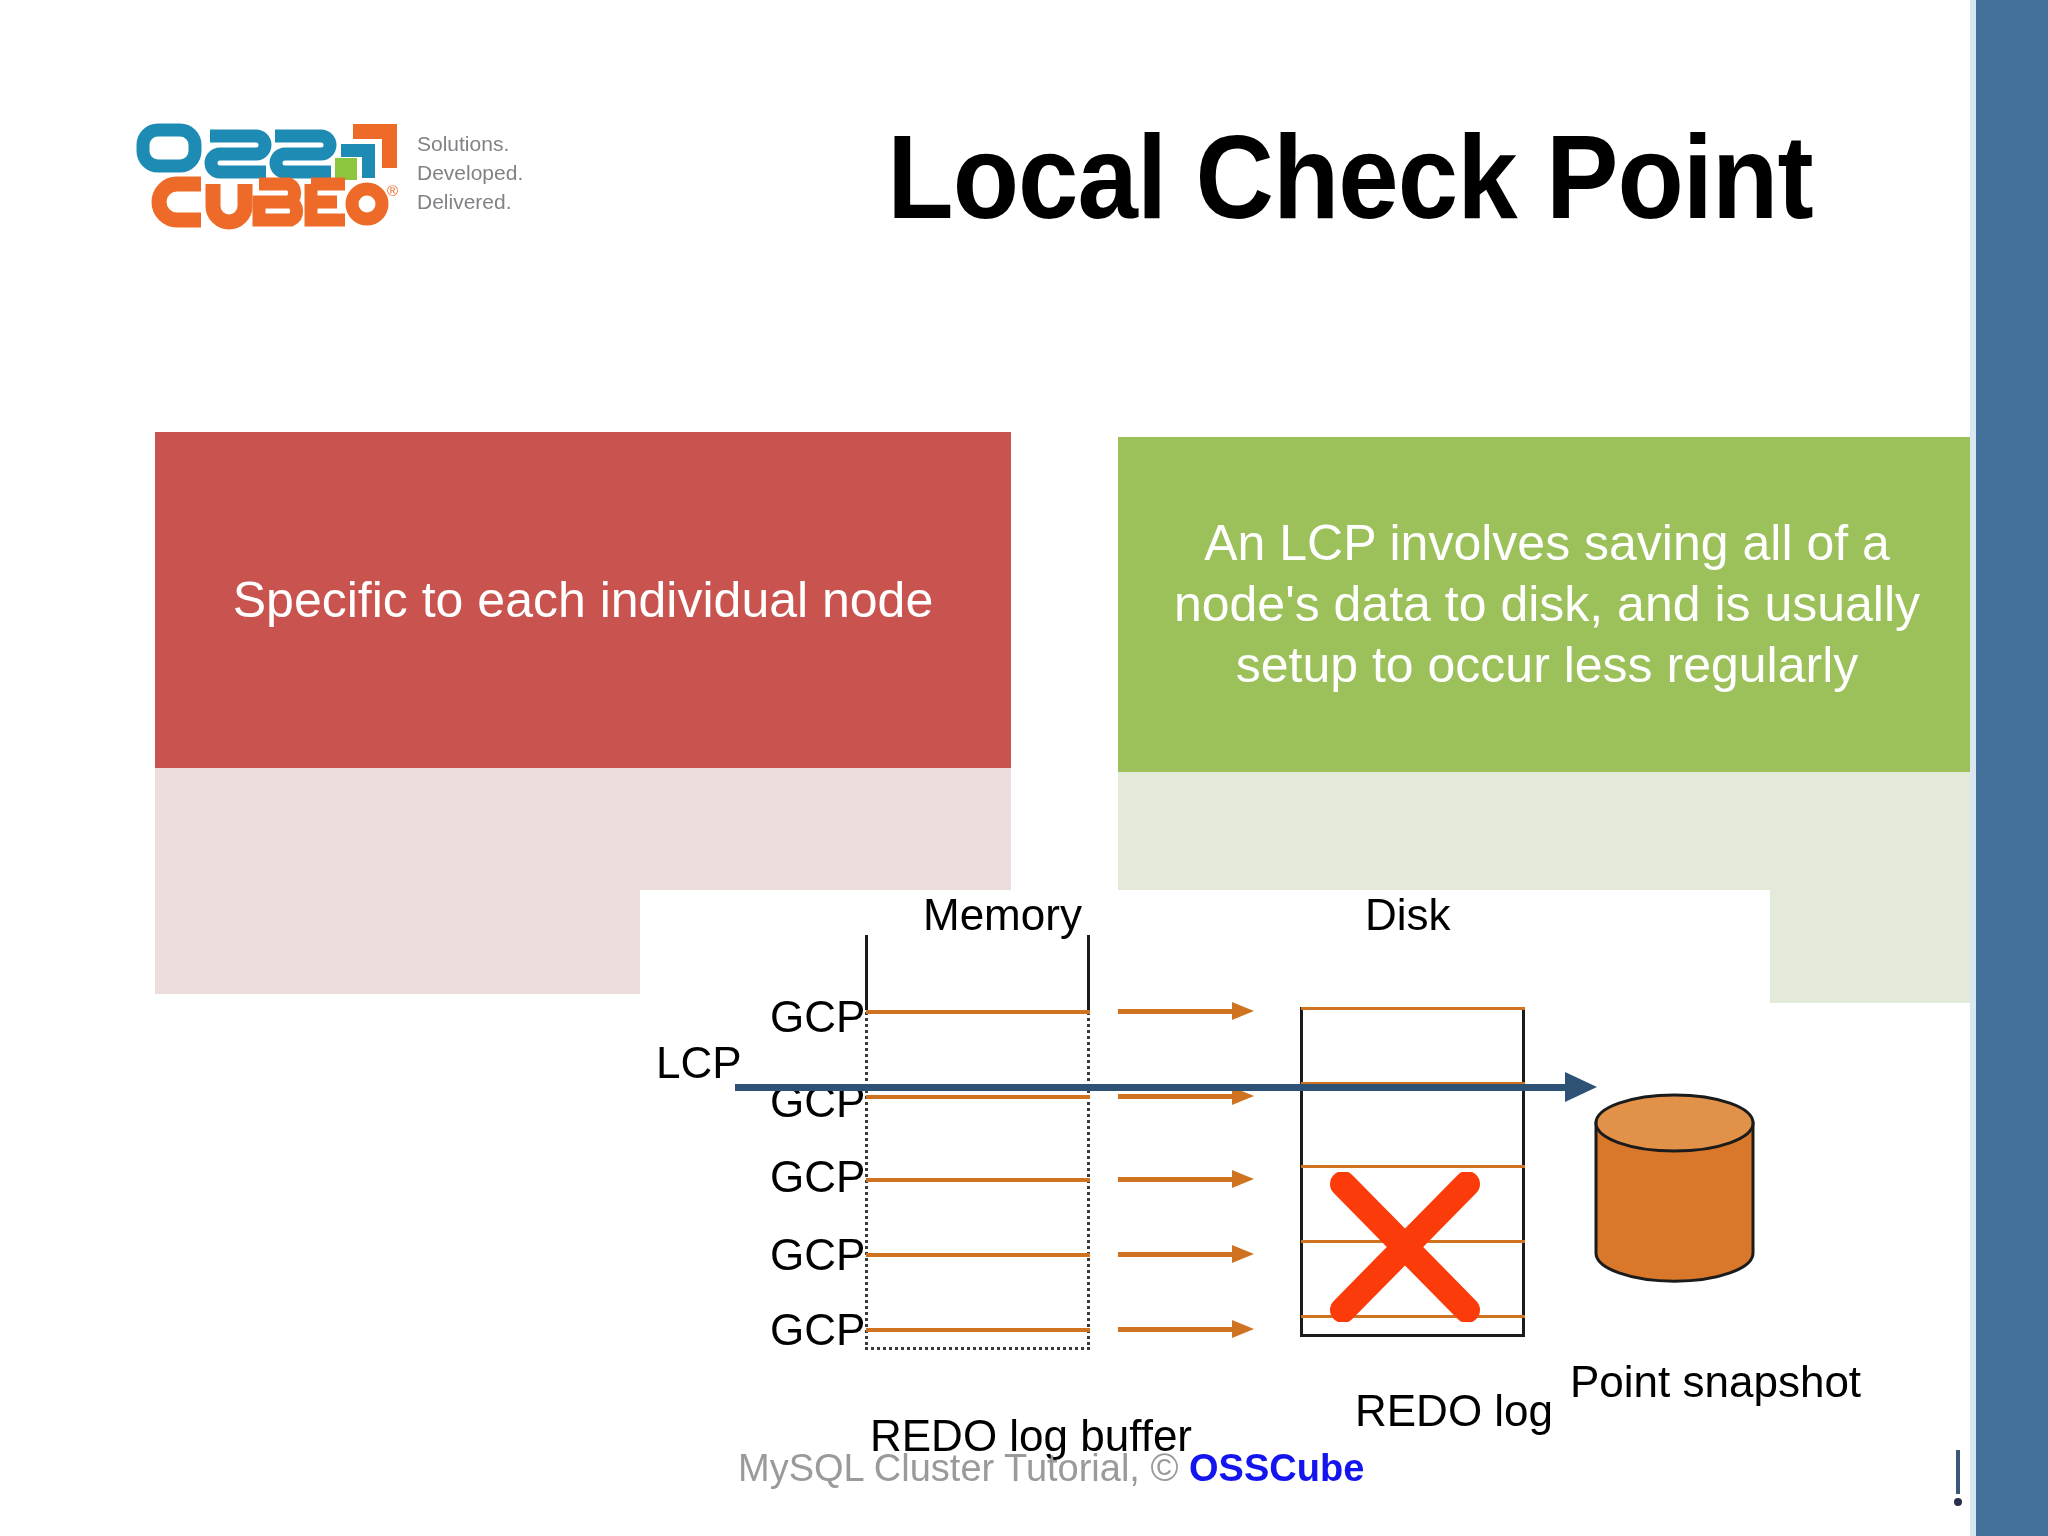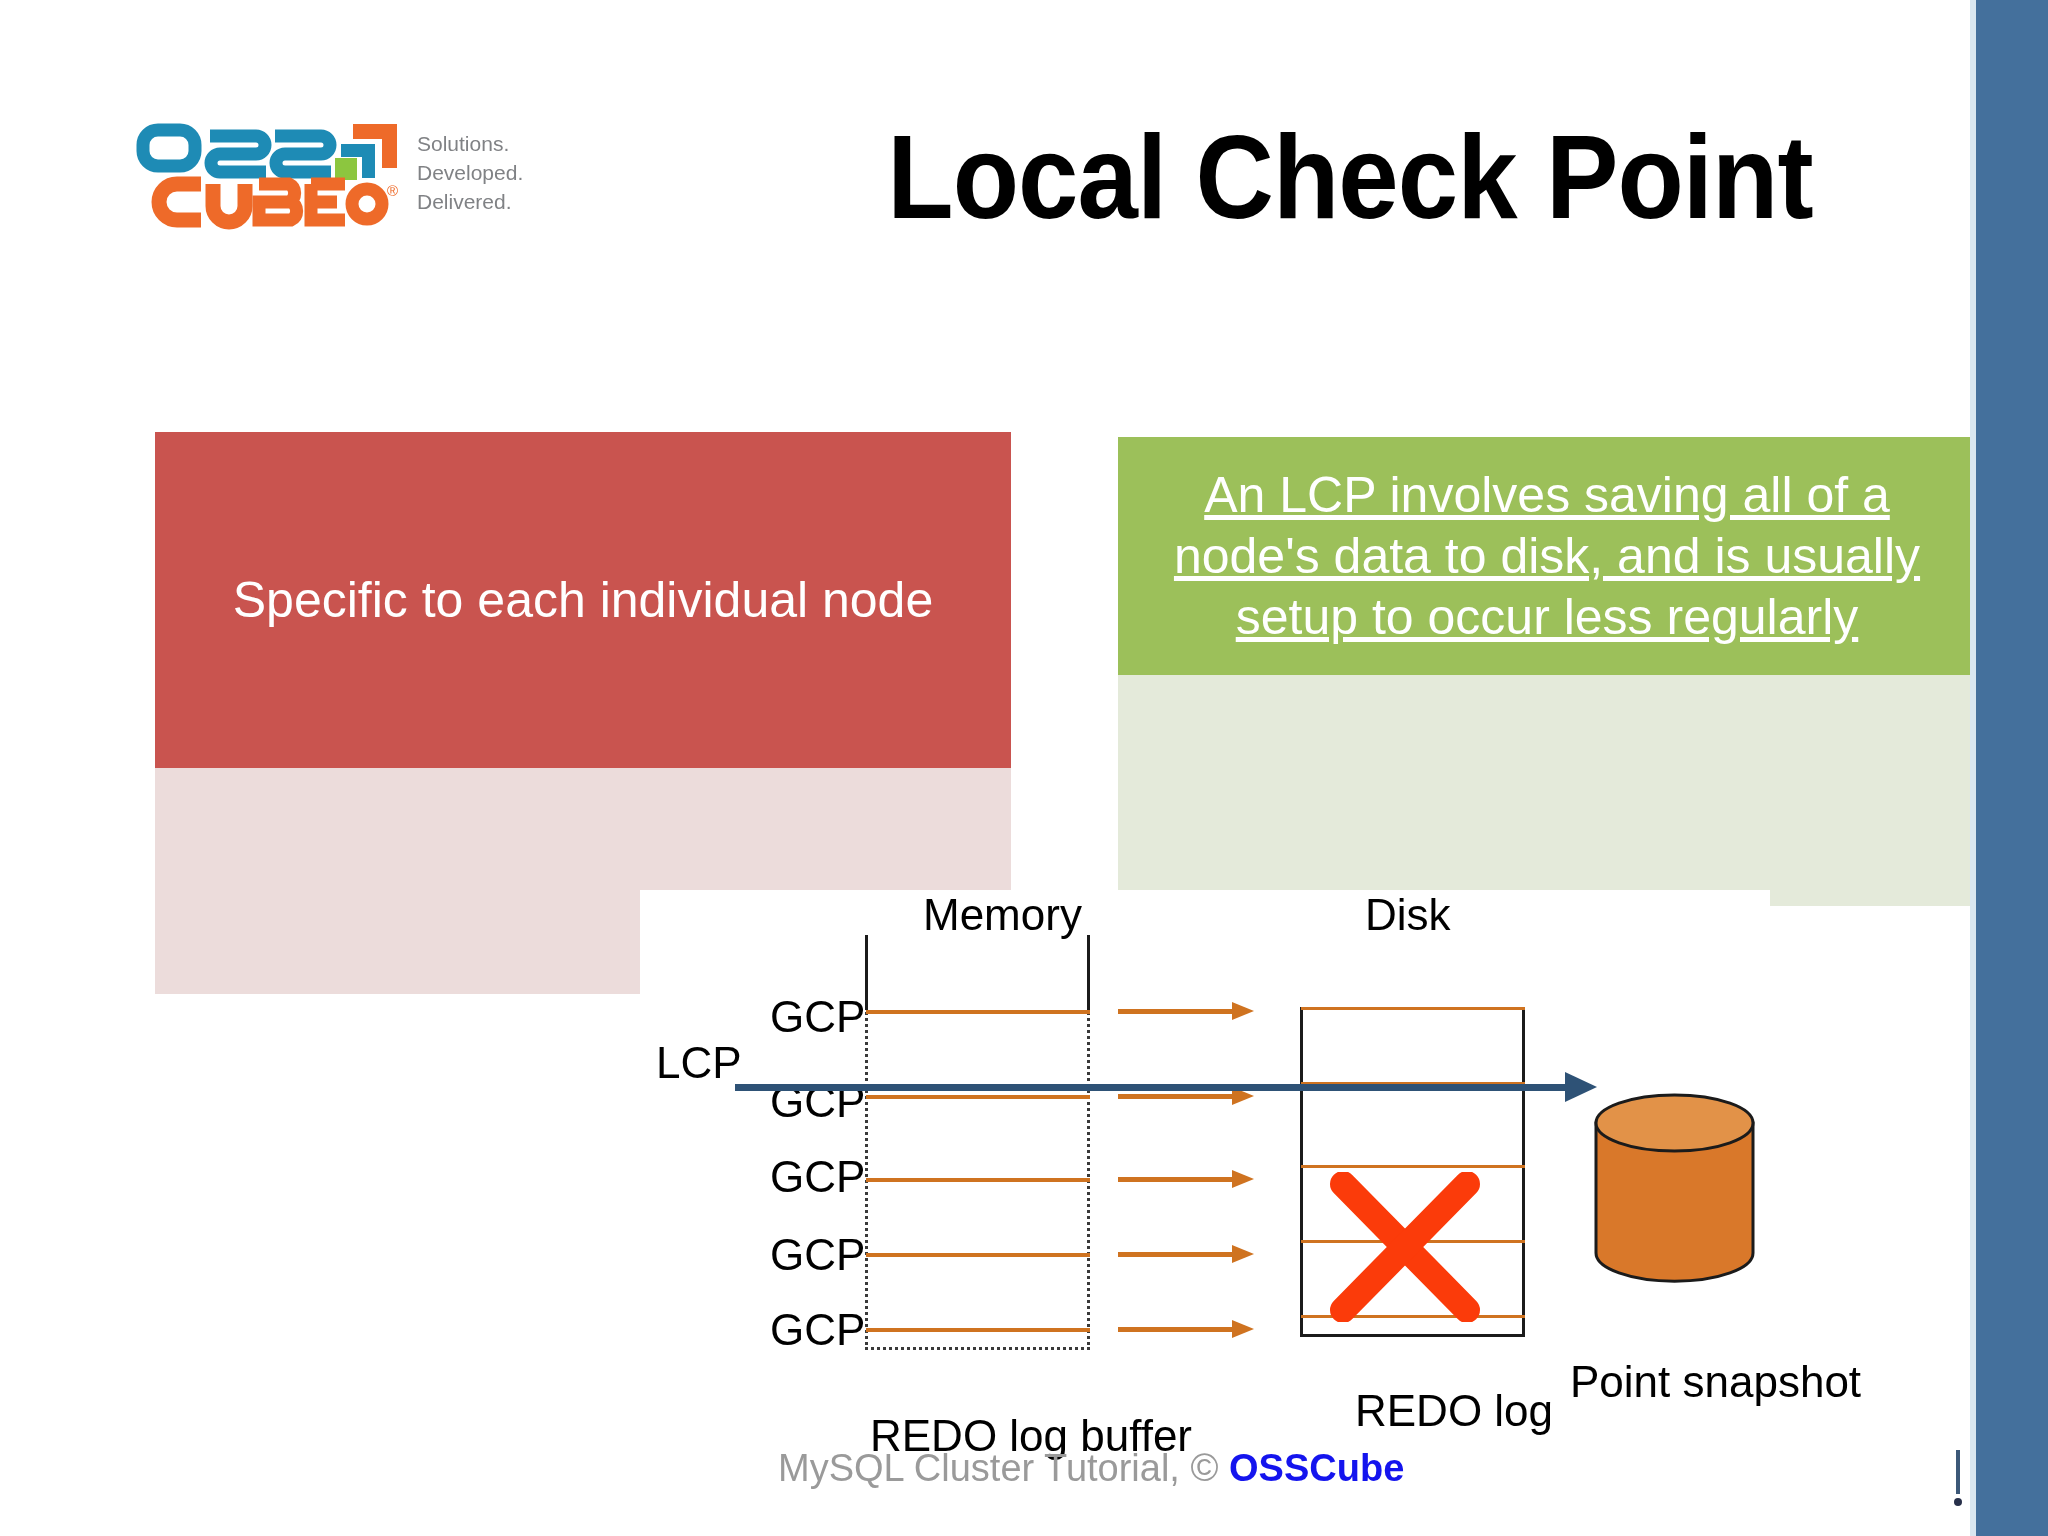--- a/index.html
+++ b/index.html
@@ -68,21 +68,21 @@
     box-sizing:border-box;
     font-family:"Liberation Sans", sans-serif;
   }
   .callout-body{width:100%;box-sizing:border-box;}
 
   #callout-red{left:155px;top:432px;width:856px;height:562px;}
   #callout-red .callout-head{height:336px;background:#c9544f;}
   #callout-red .callout-body{height:226px;background:#ecdcdb;}
 
   #callout-green{left:1118px;top:437px;width:858px;height:568px;}
-  #callout-green .callout-head{height:238px;background:#9cc05a;text-decoration:underline;}
+  #callout-green .callout-head{height:335px;background:#9cc05a;}
   #callout-green .callout-body{height:231px;background:#e4eada;}
 
   
   .diagram{position:absolute;left:640px;top:890px;width:1330px;height:560px;}
   .diagram-white-bg{
     position:absolute;left:0;top:0;width:1130px;height:530px;background:#ffffff;
   }
 
   .lbl{
     position:absolute;
@@ -140,21 +140,21 @@
     position:absolute;left:925px;top:182px;width:0;height:0;
     border-top:15px solid transparent;border-bottom:15px solid transparent;
     border-left:32px solid #2e5276;
   }
 
   
   .cyl{position:absolute;left:952px;top:203px;width:165px;height:190px;}
 
   
   .footer{
-    position:absolute;left:778px;top:1447px;
+    position:absolute;left:738px;top:1447px;
     font-size:38px;color:#9a9a9a;white-space:nowrap;
     font-family:"Liberation Sans", sans-serif;
   }
   .footer .brand{color:#1414ee;font-weight:bold;}
 </style>
 </head>
 <body>
 
 <div class="slide">
 

